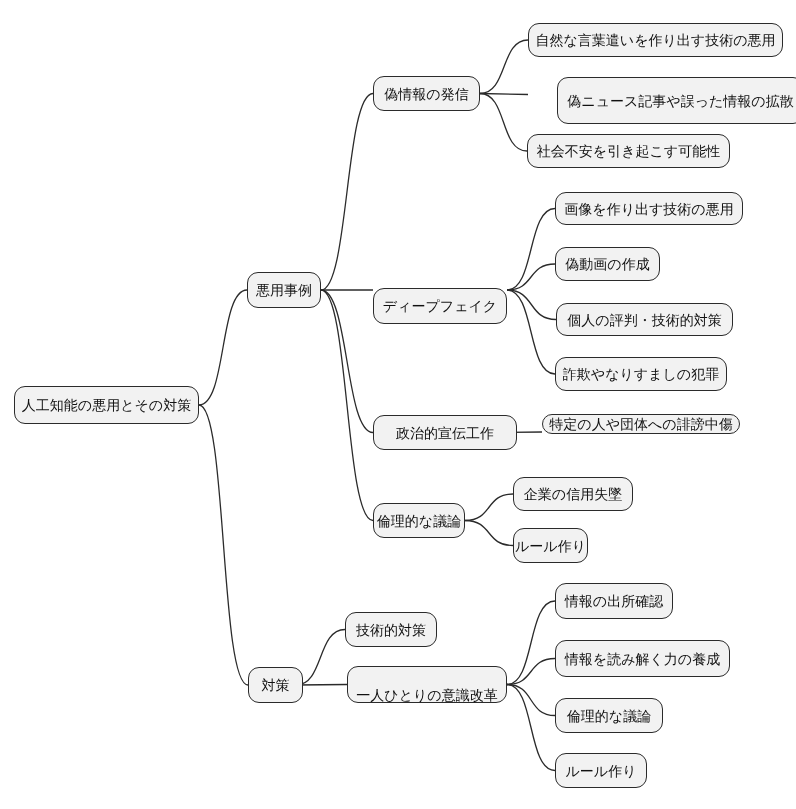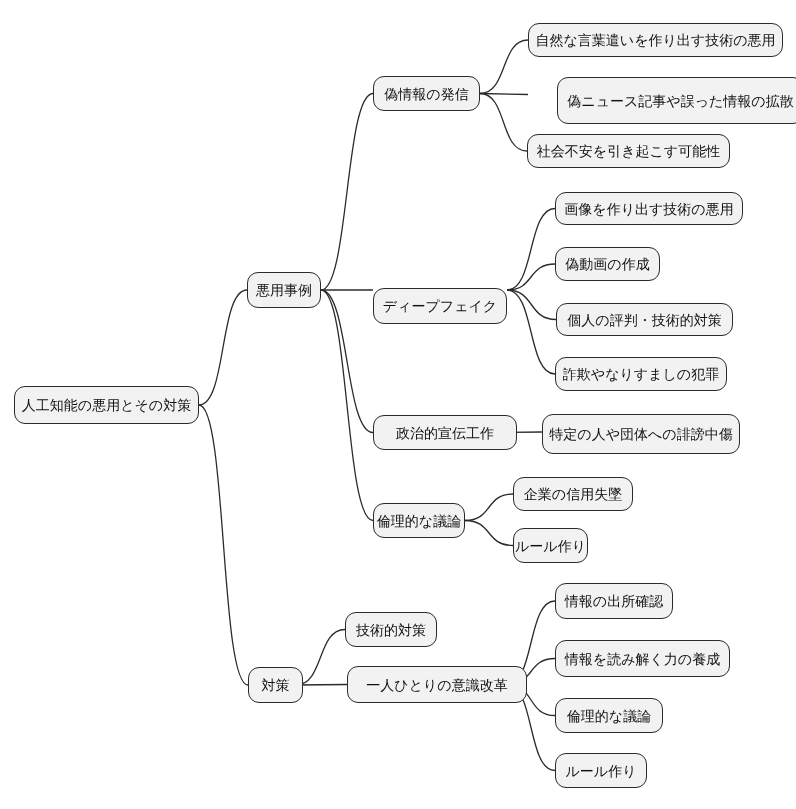--- a/index.html
+++ b/index.html
@@ -104,39 +104,39 @@
       </div>
       <div class="node" style="left: 556px; top: 303px; width: 177px; height: 33px;">
         <span>個人の評判・技術的対策</span>
       </div>
       <div class="node" style="left: 555px; top: 357px; width: 172px; height: 34px;">
         <span>詐欺やなりすましの犯罪</span>
       </div>
       <div class="node" style="left: 373px; top: 415px; width: 144px; height: 35px;">
         <span>政治的宣伝工作</span>
       </div>
-      <div class="node" style="left: 542px; top: 414px; width: 198px; height: 40px;">
+      <div class="node" style="left: 542px; top: 414px; width: 198px; height: 20px;">
         <span>特定の人や団体への誹謗中傷</span>
       </div>
       <div class="node" style="left: 373px; top: 503px; width: 92px; height: 35px;">
         <span>倫理的な議論</span>
       </div>
       <div class="node" style="left: 513px; top: 477px; width: 120px; height: 34px;">
         <span>企業の信用失墜</span>
       </div>
       <div class="node" style="left: 513px; top: 528px; width: 75px; height: 35px;">
         <span>ルール作り</span>
       </div>
       <div class="node" style="left: 248px; top: 667px; width: 55px; height: 36px;">
         <span>対策</span>
       </div>
       <div class="node" style="left: 345px; top: 612px; width: 92px; height: 35px;">
         <span>技術的対策</span>
       </div>
-      <div class="node" style="left: 347px; top: 666px; width: 180px; height: 37px;">
+      <div class="node" style="left: 347px; top: 666px; width: 160px; height: 37px; align-items: flex-end;">
         <span>一人ひとりの意識改革</span>
       </div>
       <div class="node" style="left: 555px; top: 583px; width: 118px; height: 36px;">
         <span>情報の出所確認</span>
       </div>
       <div class="node" style="left: 555px; top: 640px; width: 175px; height: 37px;">
         <span>情報を読み解く力の養成</span>
       </div>
       <div class="node" style="left: 555px; top: 698px; width: 108px; height: 35px;">
         <span>倫理的な議論</span>

